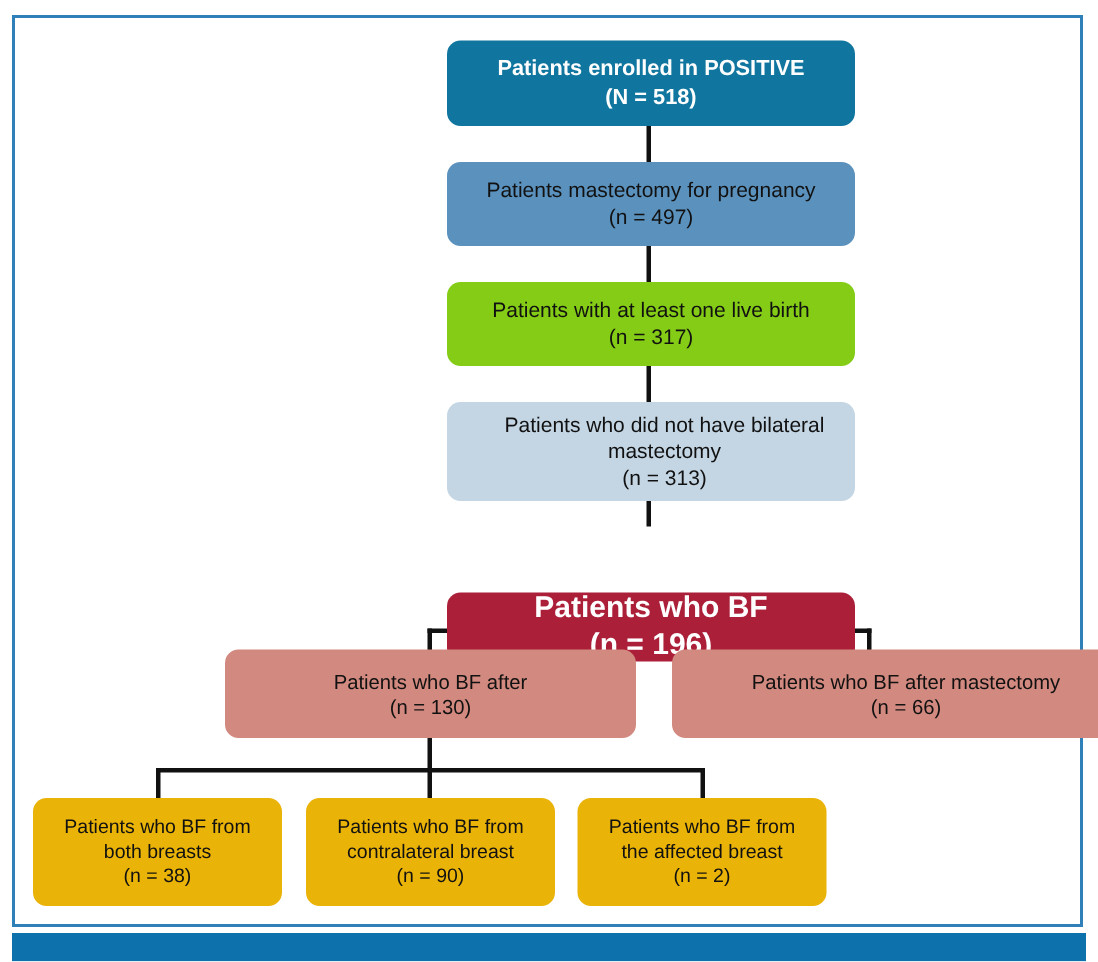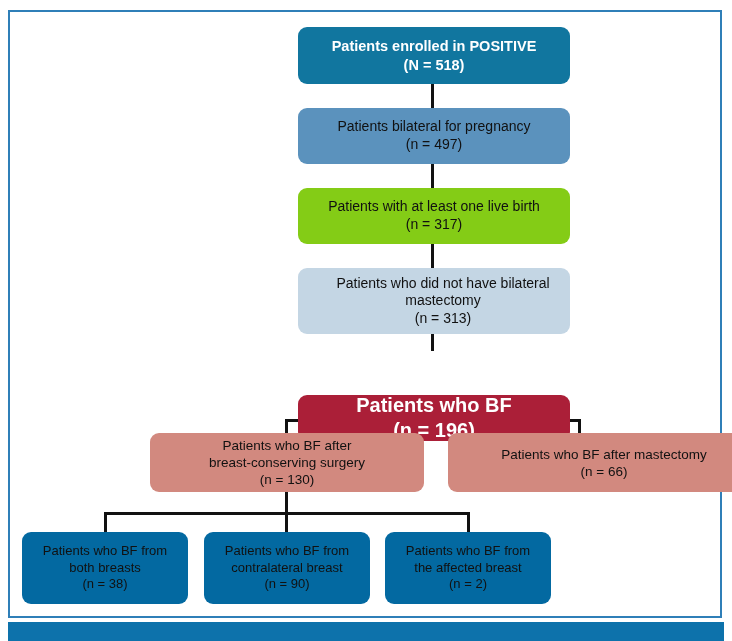--- a/index.html
+++ b/index.html
@@ -55,21 +55,21 @@
     white-space: nowrap;
   }
 
   
   .c-teal    { background: #11769f; color: #ffffff; font-weight: bold; }
   .c-blue    { background: #5b92bd; color: #111111; }
   .c-blue-lt { background: #84cc16; color: #111111; }
   .c-blue-pl { background: #c4d6e4; color: #111111; }
   .c-maroon  { background: #ab1f38; color: #ffffff; font-weight: bold; }
   .c-salmon  { background: #d2897f; color: #111111; }
-  .c-pink    { background: #0369a1; color: #111111; }
+  .c-pink    { background: #eab308; color: #111111; }
 
   
   .conn {
     position: absolute;
     background: #111111;
   }
   .vline { width: 3px; }
   .hline { height: 3px; }
 </style>
 </head>
@@ -94,21 +94,21 @@
   <div class="conn vline" style="left:104px; top:512px; height:20px;"></div>
   <div class="conn vline" style="left:285px; top:512px; height:20px;"></div>
   <div class="conn vline" style="left:467px; top:512px; height:20px;"></div>
 
   <div class="node c-teal" style="left:298px; top:27px; width:272px; height:57px; font-size:14.5px;">
     <span class="ln">Patients enrolled in POSITIVE</span>
     <span class="ln">(N = 518)</span>
   </div>
 
   <div class="node c-blue" style="left:298px; top:108px; width:272px; height:56px; font-size:14px;">
-    <span class="ln">Patients bilateral for pregnancy</span>
+    <span class="ln">Patients mastectomy for pregnancy</span>
     <span class="ln">(n = 497)</span>
   </div>
 
   <div class="node c-blue-lt" style="left:298px; top:188px; width:272px; height:56px; font-size:14px;">
     <span class="ln">Patients with at least one live birth</span>
     <span class="ln">(n = 317)</span>
   </div>
 
   <div class="node c-blue-pl" style="left:298px; top:268px; width:272px; height:66px; font-size:14px;padding-left:24px;">
     <span class="ln">Patients who did not have bilateral</span>
@@ -116,21 +116,20 @@
     <span class="ln">(n = 313)</span>
   </div>
 
   <div class="node c-maroon" style="left:298px; top:351px; width:272px; height:46px; font-size:20px;margin-top:44px;">
     <span class="ln">Patients who BF</span>
     <span class="ln">(n = 196)</span>
   </div>
 
   <div class="node c-salmon" style="left:150px; top:433px; width:274px; height:59px; font-size:13.5px;">
     <span class="ln">Patients who BF after</span>
-    <span class="ln">breast-conserving surgery</span>
     <span class="ln">(n = 130)</span>
   </div>
 
   <div class="node c-salmon" style="left:448px; top:433px; width:312px; height:59px; font-size:13.5px;">
     <span class="ln">Patients who BF after mastectomy</span>
     <span class="ln">(n = 66)</span>
   </div>
 
   <div class="node c-pink" style="left:22px; top:532px; width:166px; height:72px; font-size:13px;">
     <span class="ln">Patients who BF from</span>

